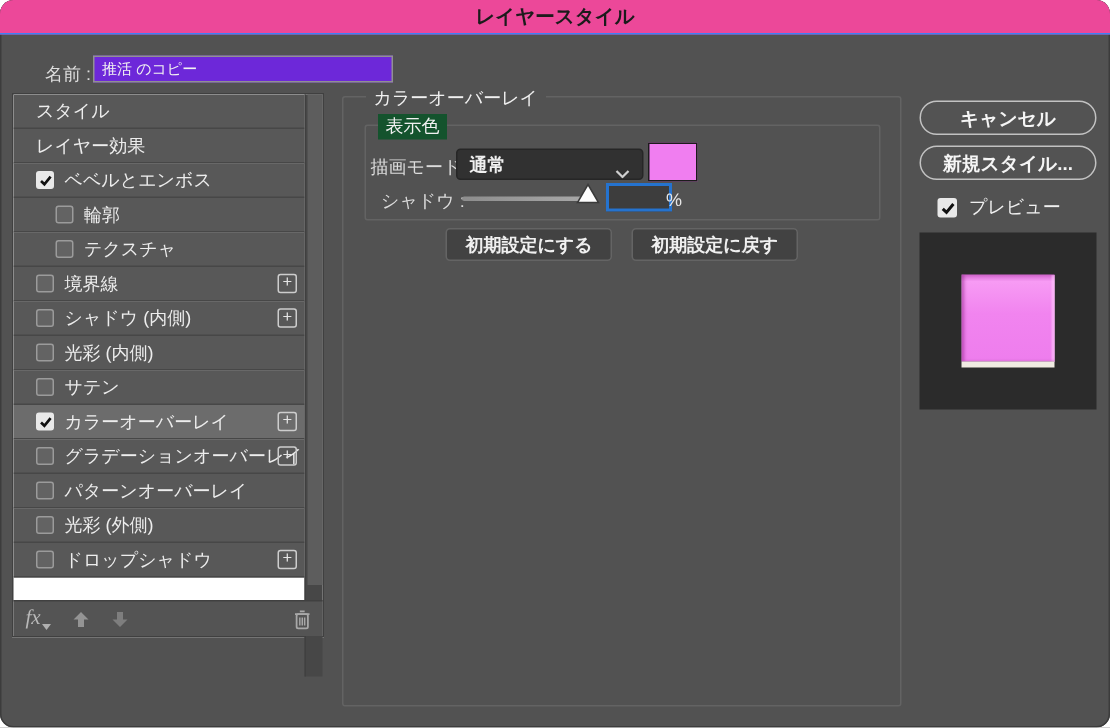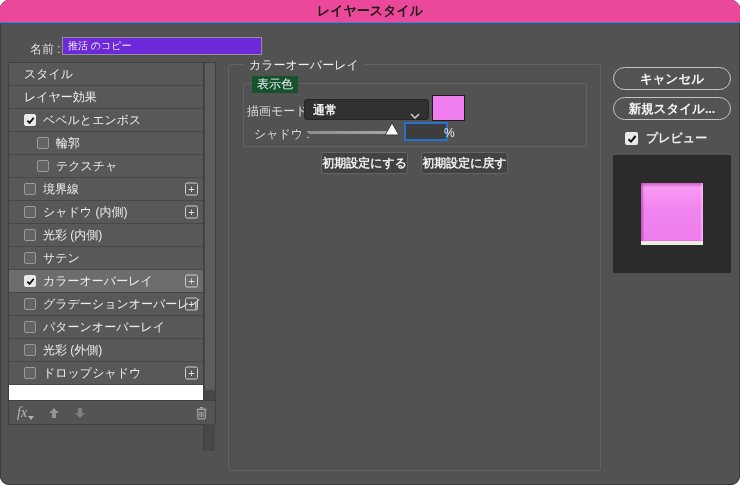--- a/index.html
+++ b/index.html
@@ -35,27 +35,27 @@
   .subgroup-title{position:absolute;top:-8px;left:8px;background:#14532d;padding:0 5px;font-size:12px;color:#f0f0f0;white-space:nowrap;}
   .fld-label{position:absolute;font-size:12px;color:#dcdcdc;white-space:nowrap;}
   .dropdown{position:absolute;left:60px;top:15px;width:125px;height:21px;background:#313131;border:1px solid #262626;border-radius:3px;display:flex;align-items:flex-end;justify-content:space-between;padding:0 8px;box-sizing:border-box;cursor:default;}
   .dropdown .dd-value{font-size:12px;font-weight:600;color:#f0f0f0;}
   .swatch{position:absolute;left:188px;top:11px;width:33px;height:26px;border:1px solid #1c1c1c;box-sizing:border-box;}
   .slider-track{position:absolute;left:64px;top:47px;width:83px;height:3px;background:linear-gradient(90deg,#8d8d8d,#a8a8a8);border-radius:2px;}
   .slider-thumb{position:absolute;left:140px;top:38px;width:16px;height:14px;}
   .opacity-input{position:absolute;left:160px;top:38px;width:31px;height:19px;background:#3d3d3d;border:2px solid #2573cf;color:#ffffff;font-size:12px;padding:0 20px;box-sizing:border-box;font-family:inherit;}
   .pct{position:absolute;left:200px;top:42px;font-size:12px;color:#e8e8e8;}
   .def-btn-row{position:absolute;left:0;top:87px;width:100%;display:flex;justify-content:center;gap:13px;}
-  .def-btn{height:22px;padding:0 0;background:#424242;border:1px solid #646464;border-radius:3px;color:#f0f0f0;font-size:12px;font-weight:600;line-height:20px;cursor:default;font-family:inherit;}
+  .def-btn{height:22px;padding:0 12px;background:#424242;border:1px solid #646464;border-radius:3px;color:#f0f0f0;font-size:12px;font-weight:600;line-height:20px;cursor:default;font-family:inherit;}
   
   .pill{position:absolute;left:613px;width:118px;height:23px;background:#535353;border:1px solid #c2c2c2;border-radius:12px;color:#f5f5f5;font-size:12.5px;font-weight:600;text-align:center;line-height:21px;cursor:default;box-sizing:border-box;font-family:inherit;}
   .preview-row{position:absolute;left:625px;top:130px;display:flex;align-items:center;}
   .pv-cb{width:13px;height:13px;border-radius:2px;background:#e9e9e9;display:inline-flex;align-items:center;justify-content:center;}
   .pv-cb svg{width:10px;height:10px;display:block;}
-  .pv-label{margin-left:8px;font-size:12px;font-weight:700;color:#f0f0f0;}
+  .pv-label{margin-left:8px;font-size:12px;font-weight:400;color:#f0f0f0;}
   .preview-box{position:absolute;left:613px;top:155px;width:118px;height:118px;background:#2b2b2b;}
   .preview-square{position:absolute;left:28px;top:28px;width:62px;height:58px;background:linear-gradient(180deg,#d365cf 0,#f79bf4 8%,#f184ef 45%,#ee7ded 100%);border-bottom:4px solid #f0ebe2;box-shadow:inset 2px 0 2px rgba(140,30,130,.45), inset -2px 0 1px rgba(255,200,252,.6);}
 </style>
 </head>
 <body>
 
 <div class="dialog">
 
   <div class="titlebar">
     <span class="title">レイヤースタイル</span>

